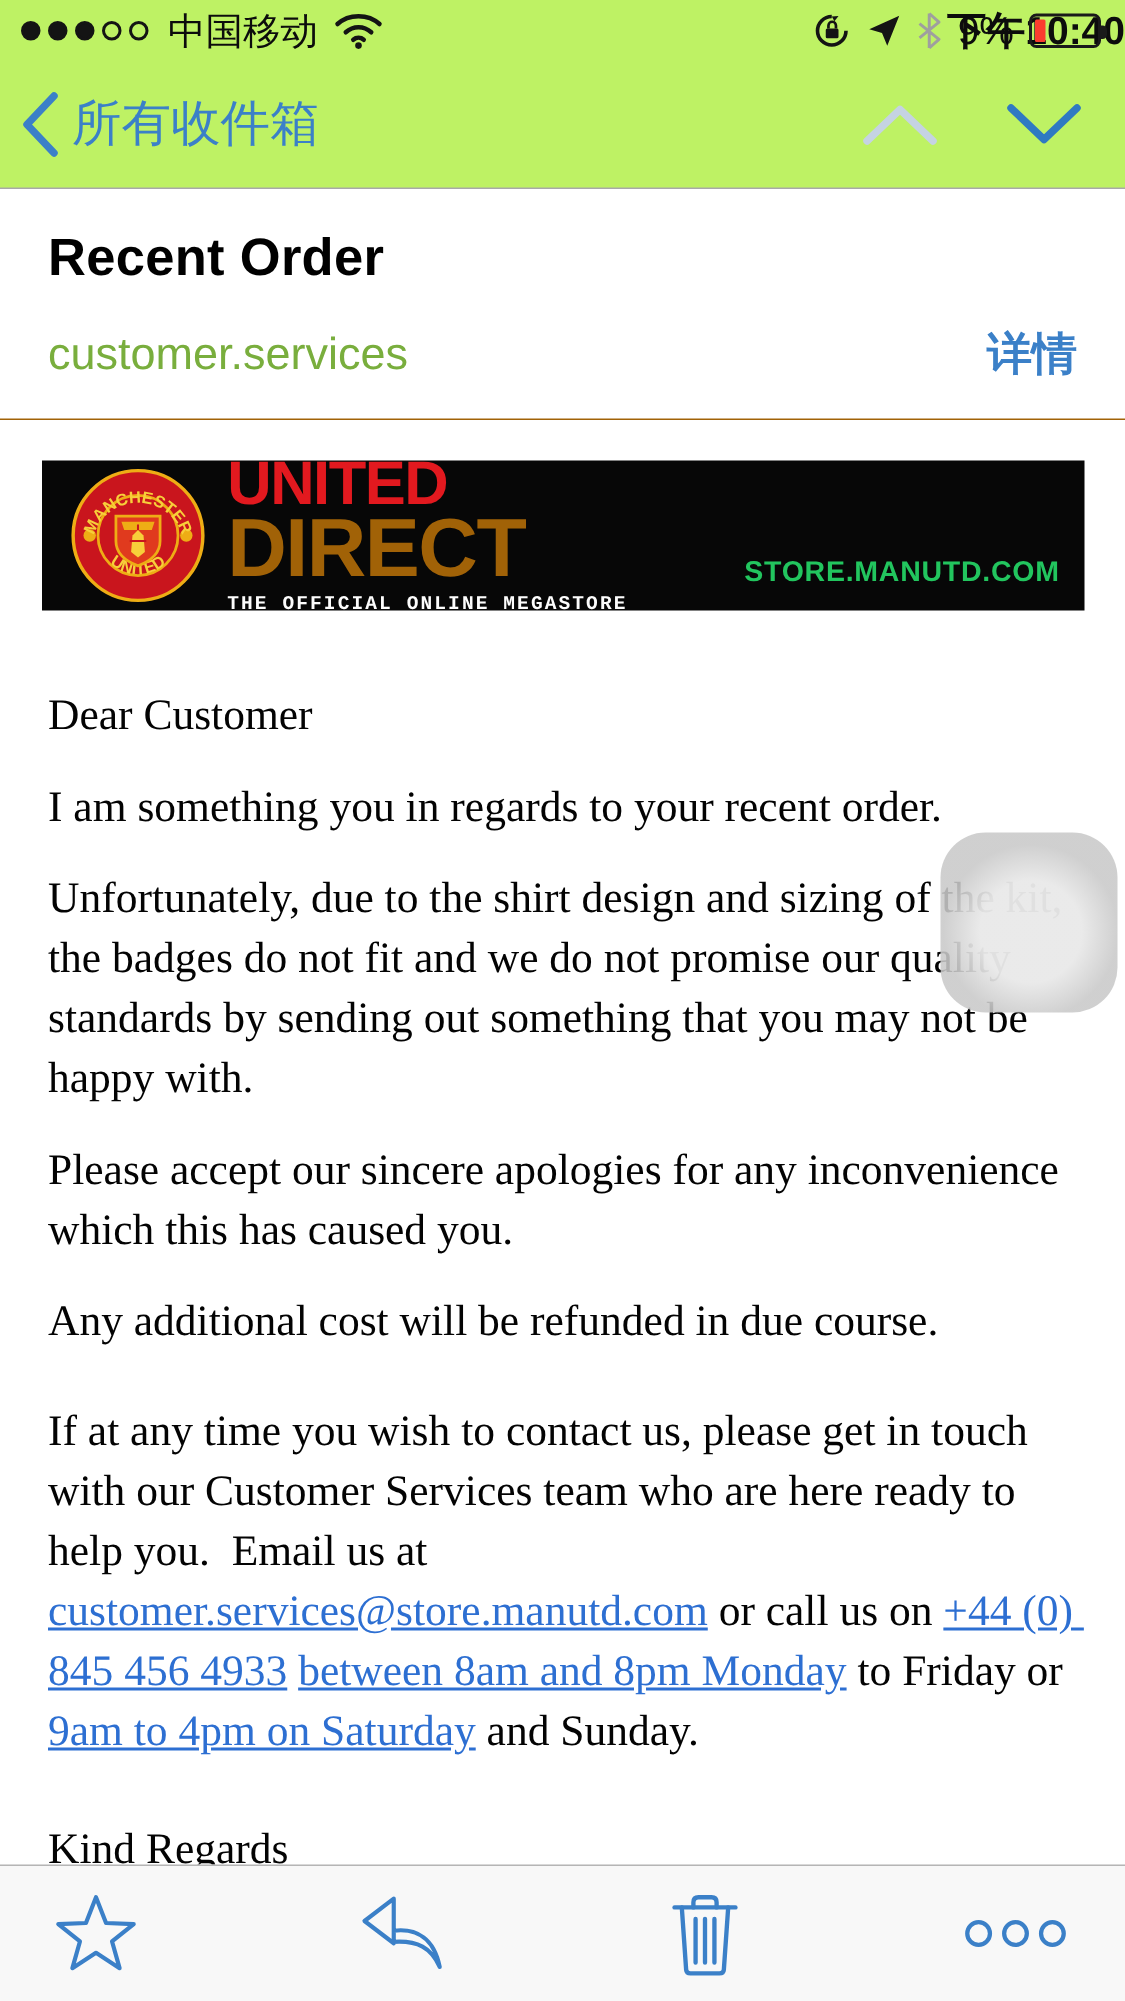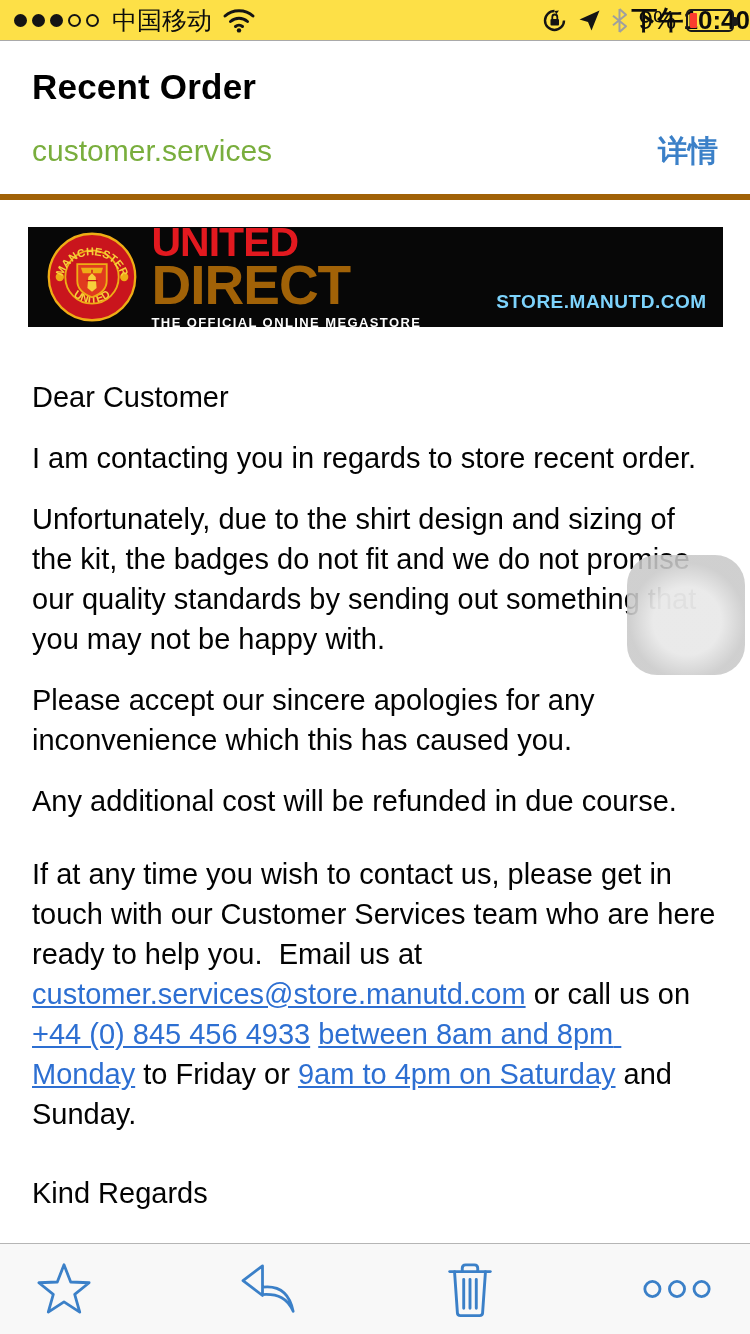--- a/index.html
+++ b/index.html
@@ -1,57 +1,57 @@
 <!DOCTYPE html>
 <html><head>
 <meta charset="utf-8">
 <style>
   * { margin:0; padding:0; box-sizing:border-box; }
   html,body { width:750px; height:1334px; }
   body { font-family:"Liberation Sans","DejaVu Sans",sans-serif; background:#fff; }
   .phone { position:relative; width:750px; height:1334px; overflow:hidden; background:#fff; }
 
   
-  .chrome-top { background:#fde047; border-bottom:1px solid #a9a9a9; }
+  .chrome-top { background:#bef264; border-bottom:1px solid #a9a9a9; }
   .statusbar { height:40px; display:flex; align-items:center; padding:0 10px 0 14px; position:relative; }
   .signal { display:flex; align-items:center; margin-right:8px; }
   .dot { width:13px; height:13px; border-radius:50%; border:2px solid #141414; display:inline-block; margin-right:5px; }
   .dot.filled { background:#141414; }
   .carrier { font-size:25px; color:#0c0c0c; margin-right:10px; }
   .sb-time { position:absolute; left:0; right:0; text-align:right; font-size:26px; font-weight:bold; color:#0c0c0c; }
   .sb-right { margin-left:auto; display:flex; align-items:center; gap:10px; z-index:2; }
   .pct { font-size:26px; color:#0c0c0c; }
   .battery { position:relative; width:48px; height:23px; border:2px solid #1a1a1a; border-radius:5px; margin-right:6px; }
   .battery::after { content:""; position:absolute; right:-6px; top:6px; width:4px; height:9px; background:#1a1a1a; border-radius:0 3px 3px 0; }
   .battery-fill { position:absolute; left:2px; top:2px; bottom:2px; width:7px; border-radius:1px; }
 
   .navbar { height:85px; display:flex; align-items:center; padding:0 28px 0 14px; }
   .back-button { display:flex; align-items:center; gap:8px; cursor:pointer; }
   .back-label { font-size:33px; }
   .nav-chevrons { margin-left:auto; display:flex; align-items:center; gap:44px; }
 
   
-  .msg-header { background:#fff; padding:26px 32px 22px; border-bottom:6px solid #a16207; }
+  .msg-header { background:#fff; padding:26px 32px 22px; border-bottom:1px solid #a16207; }
   .msg-title { font-size:35px; font-weight:bold; color:#000; letter-spacing:.2px; }
   .msg-meta { display:flex; align-items:baseline; margin-top:24px; }
   .sender { font-size:30px; }
   .details-button { margin-left:auto; font-size:30px; cursor:pointer; }
 
   
   .banner { margin:27px auto 0; width:695px; height:100px; background:#070707; position:relative; display:flex; align-items:center; }
   .crest { margin-left:18px; flex:0 0 auto; }
   .brand { margin-left:14px; display:flex; flex-direction:column; line-height:1; }
   .brand-line1 { font-size:41px; font-weight:bold; letter-spacing:-1px; line-height:.85; }
   .brand-line2 { color:#a16207; font-size:55px; font-weight:bold; letter-spacing:-1px; line-height:.92; }
-  .tagline { color:#fdfdfd; font-size:13px; font-weight:bold; letter-spacing:1.4px; margin-top:5px; }
-  .store-url { position:absolute; right:16px; bottom:14px; color:#7dd3fc; font-size:19px; font-weight:bold; letter-spacing:.5px; }
+  .tagline { color:#fdfdfd; font-size:13px; font-weight:bold; letter-spacing:1.4px; margin-top:5px;font-family:Liberation Mono, monospace; }
+  .store-url { position:absolute; right:16px; bottom:14px; color:#22c55e; font-size:19px; font-weight:bold; letter-spacing:.5px; }
 
   
   .email-body { padding:50px 32px 0; font-size:29px; line-height:40px; color:#030303; }
-  .email-body p { margin-bottom:21px; white-space:pre-wrap; }
+  .email-body p { margin-bottom:21px; white-space:pre-wrap;font-family:Liberation Serif, serif; }
   .email-body p.gap-before { margin-top:33px; }
   .email-body p.sign-off { margin-top:39px; margin-bottom:0; }
   .email-link { text-decoration:underline; cursor:pointer; }
 
   
   .assistive-touch { position:absolute; left:627px; top:555px; width:118px; height:120px; border-radius:30px; z-index:40; cursor:pointer;
     background:radial-gradient(circle at 51% 55%, rgba(233,233,233,.96) 0 34px, rgba(219,219,219,.92) 45px, rgba(201,201,201,.88) 58px, rgba(200,200,200,.86) 100%); }
 
   
   .toolbar { position:absolute; left:0; right:0; bottom:0; height:91px; background:#f8f8f8; border-top:1px solid #b5b5b5;
@@ -103,20 +103,42 @@
             <path d="M8.5 1 V24 M8.5 1 L15 6.8 L2 17.2 M8.5 24 L15 18.2 L2 7.8"></path>
           </svg>
         </span>
         <span class="pct">9%</span>
         <span class="battery">
             <span class="battery-fill" style="background: rgb(251, 61, 47);"></span>
           </span>
       </span>
     </div>
 
+    <div class="navbar">
+      <div class="back-button">
+        <span>
+          <svg width="26" height="44" viewBox="0 0 26 44" fill="none" stroke="#3b80c8" stroke-width="5" stroke-linecap="round" stroke-linejoin="round">
+            <path d="M22 3 L4 22 L22 41"></path>
+          </svg>
+        </span>
+        <span class="back-label" style="color: rgb(59, 128, 200);">所有收件箱</span>
+      </div>
+      <div class="nav-chevrons">
+        <span class="tool-btn">
+          <svg width="52" height="30" viewBox="0 0 52 30" fill="none" stroke="#c5d3e2" stroke-width="5" stroke-linecap="round" stroke-linejoin="round">
+            <path d="M4 26 L26 5 L48 26"></path>
+          </svg>
+        </span>
+        <span class="tool-btn">
+          <svg width="52" height="30" viewBox="0 0 52 30" fill="none" stroke="#2f7ac2" stroke-width="5" stroke-linecap="round" stroke-linejoin="round">
+            <path d="M4 4 L26 25 L48 4"></path>
+          </svg>
+        </span>
+      </div>
+    </div>
   </div>
 
   <div class="msg-header">
     <div class="msg-title">Recent Order</div>
     <div class="msg-meta">
       <span class="sender" style="color: rgb(121, 174, 61);">customer.services</span>
       <span class="details-button" style="color: rgb(59, 128, 200); font-weight: bold;">详情</span>
     </div>
   </div>
 
@@ -145,21 +167,21 @@
     <span class="brand">
       <span class="brand-line1" style="color: rgb(226, 25, 31);">UNITED</span>
       <span class="brand-line2">DIRECT</span>
       <span class="tagline">THE OFFICIAL ONLINE MEGASTORE</span>
     </span>
     <span class="store-url">STORE.MANUTD.COM</span>
   </div>
 
   <div class="email-body">
     <p>Dear Customer</p>
-    <p>I am contacting you in regards to store recent order.</p>
+    <p>I am something you in regards to your recent order.</p>
     <p>Unfortunately, due to the shirt design and sizing of the kit, the badges do not fit and we do not promise our quality standards by sending out something that you may not be happy with.</p>
     <p>Please accept our sincere apologies for any inconvenience which this has caused you.</p>
     <p>Any additional cost will be refunded in due course.</p>
     <p class="gap-before"><span>If at any time you wish to contact us, please get in touch with our Customer Services team who are here ready to help you.  Email us at </span><a class="email-link" style="color: rgb(45, 111, 210);">customer.services@store.manutd.com</a><span> or call us on </span><a class="email-link" style="color: rgb(45, 111, 210);">+44 (0) 845 456 4933</a><span> </span><a class="email-link" style="color: rgb(45, 111, 210);">between 8am and 8pm Monday</a><span> to Friday or </span><a class="email-link" style="color: rgb(45, 111, 210);">9am to 4pm on Saturday</a><span> and Sunday.</span></p>
     <p class="sign-off">Kind Regards</p>
   </div>
 
   <div class="assistive-touch"></div>
 
   <div class="toolbar">

